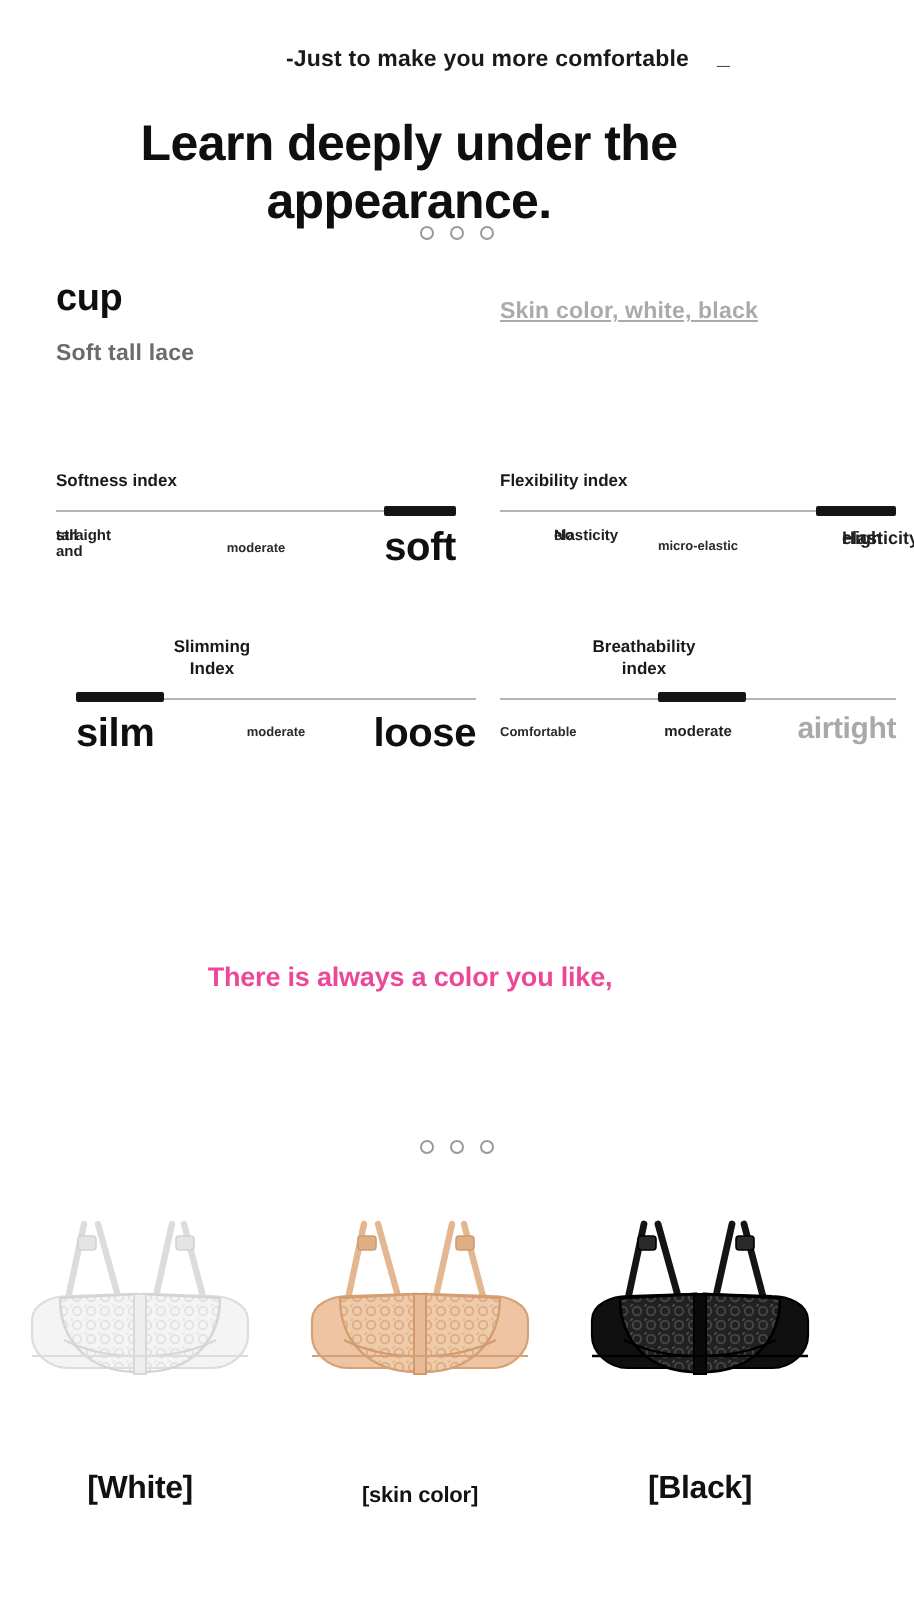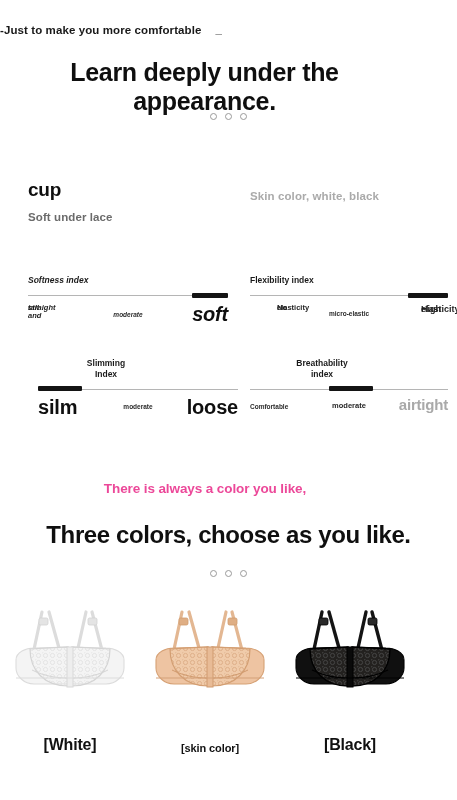--- a/index.html
+++ b/index.html
@@ -9,21 +9,21 @@
     font-family:"Liberation Sans","DejaVu Sans",sans-serif;
     color:#1a1a1a;
     overflow:hidden;
     position:relative;
   }
   .page{width:457px;height:800px;position:relative;}
 
   
   .tagline{
     position:absolute;left:0;top:24px;width:365px;
-    text-align:left;
+    text-align:right;
     font-size:11.5px;font-weight:700;letter-spacing:.1px;color:#191919;
   }
   .tagline .dash{
     display:inline-block;margin-left:14px;color:#191919;font-weight:700;
     transform:translateY(-1px);
   }
   .headline{
     position:absolute;left:0;top:58px;width:409px;
     text-align:center;
     font-size:25px;font-weight:700;letter-spacing:-.3px;color:#0f0f0f;
@@ -34,34 +34,34 @@
   }
   .dots span{
     display:inline-block;width:5px;height:5px;border-radius:50%;
     border:1px solid #9a9a9a;margin:0 4px;background:transparent;
     vertical-align:middle;
   }
   #dots-top{top:113px;}
   #dots-mid{top:570px;}
 
   
-  .attr-grid{position:absolute;left:0;top:140px;width:448px;height:250px;margin-top:40px;}
+  .attr-grid{position:absolute;left:0;top:140px;width:448px;height:250px;}
   .col{position:absolute;top:0;width:200px;}
   .col-left{left:28px;}
   .col-right{left:250px;}
 
   .attr-title{
     font-size:19px;font-weight:700;color:#0f0f0f;letter-spacing:-.2px;
     line-height:1.1;margin:0;
   }
   .attr-sub{
     margin-top:10px;font-size:11.5px;font-weight:700;letter-spacing:.1px;
   }
   .sub-dark{color:#6b6b6b;}
-  .sub-light{color:#aaaaaa;}
+  .sub-light{color:#aaaaaa;text-decoration:underline;}
 
   
   .slider-block{position:absolute;width:200px;}
   .sl-label{
     font-size:8.5px;font-weight:700;color:#1a1a1a;line-height:1.25;
     margin-bottom:7px;
   }
   .sl-label.center{text-align:center;width:96px;}
   .sl-label.center-r{text-align:center;width:108px;}
   .track{
@@ -123,28 +123,28 @@
   <div class="headline">Learn deeply under the appearance.</div>
 
   <div class="dots" id="dots-top">
     <span></span><span></span><span></span>
   </div>
 
   <div class="attr-grid">
 
     <div class="col col-left">
       <div class="attr-title">cup</div>
-      <div class="attr-sub sub-dark">Soft under lace</div>
+      <div class="attr-sub sub-dark">Soft tall lace</div>
     </div>
 
     <div class="col col-right">
       <div class="attr-sub sub-light">Skin color, white, black</div>
     </div>
 
-    <div class="slider-block" style="left:28px;top:95px;font-style:italic;">
+    <div class="slider-block" style="left:28px;top:95px;">
       <div class="sl-label">Softness index</div>
       <div class="track">
         <div class="rail"></div>
         <div class="thumb" id="thumb-softness" style="left: 82%; width: 18%;"></div>
       </div>
       <div class="ticks">
         <span class="tk-left t-small">
           <span>tall and</span><br>
           <span>straight</span>
         </span>
@@ -200,21 +200,20 @@
       <div class="ticks">
         <span class="tk-left t-tiny" style="top:6px;">Comfortable</span>
         <span class="tk-mid t-small" style="top:5px;">moderate</span>
         <span class="tk-right t-big-gray" style="top:-1px;">airtight</span>
       </div>
     </div>
 
   </div>
 
   <div class="sub-headline">There is always a color you like,</div>
-  <div class="big-headline">Three colors, choose as you like.</div>
 
   <div class="dots" id="dots-mid">
     <span></span><span></span><span></span>
   </div>
 
   <div class="products">
 
     <div class="product">
       <div class="shot">
         <svg viewBox="0 0 140 118" width="140" height="118">

